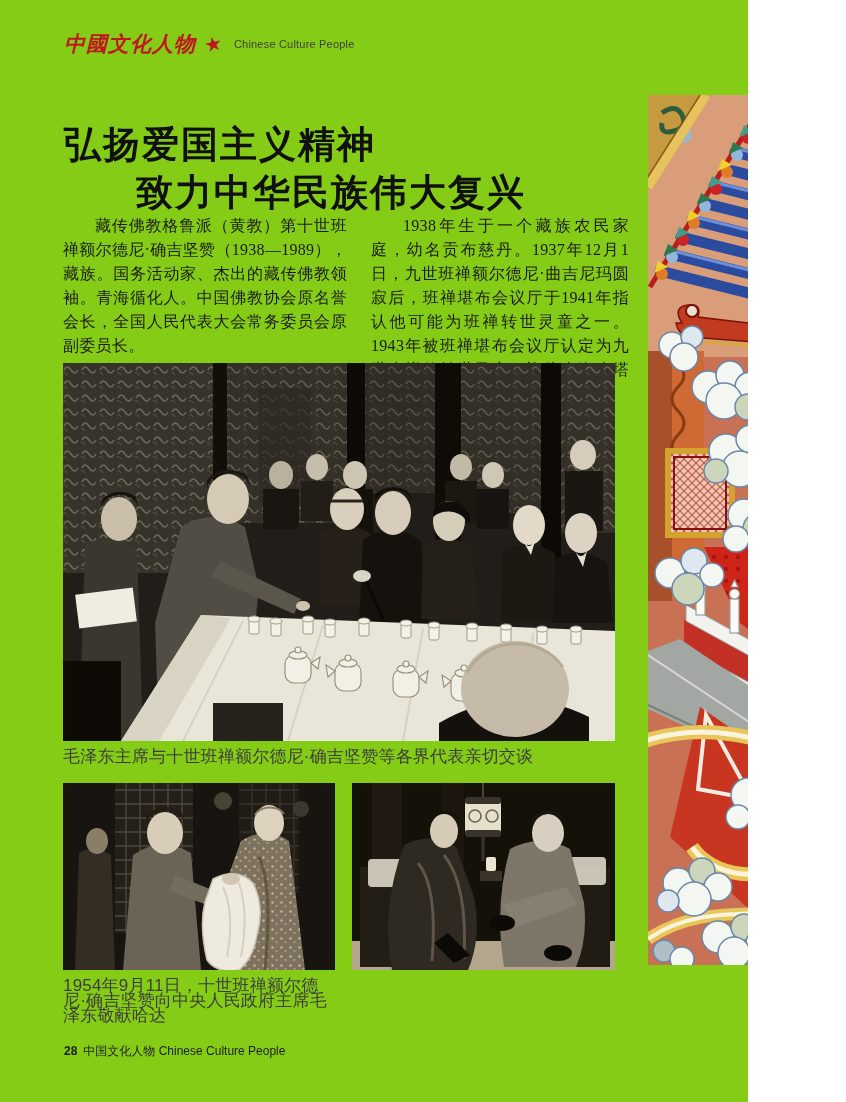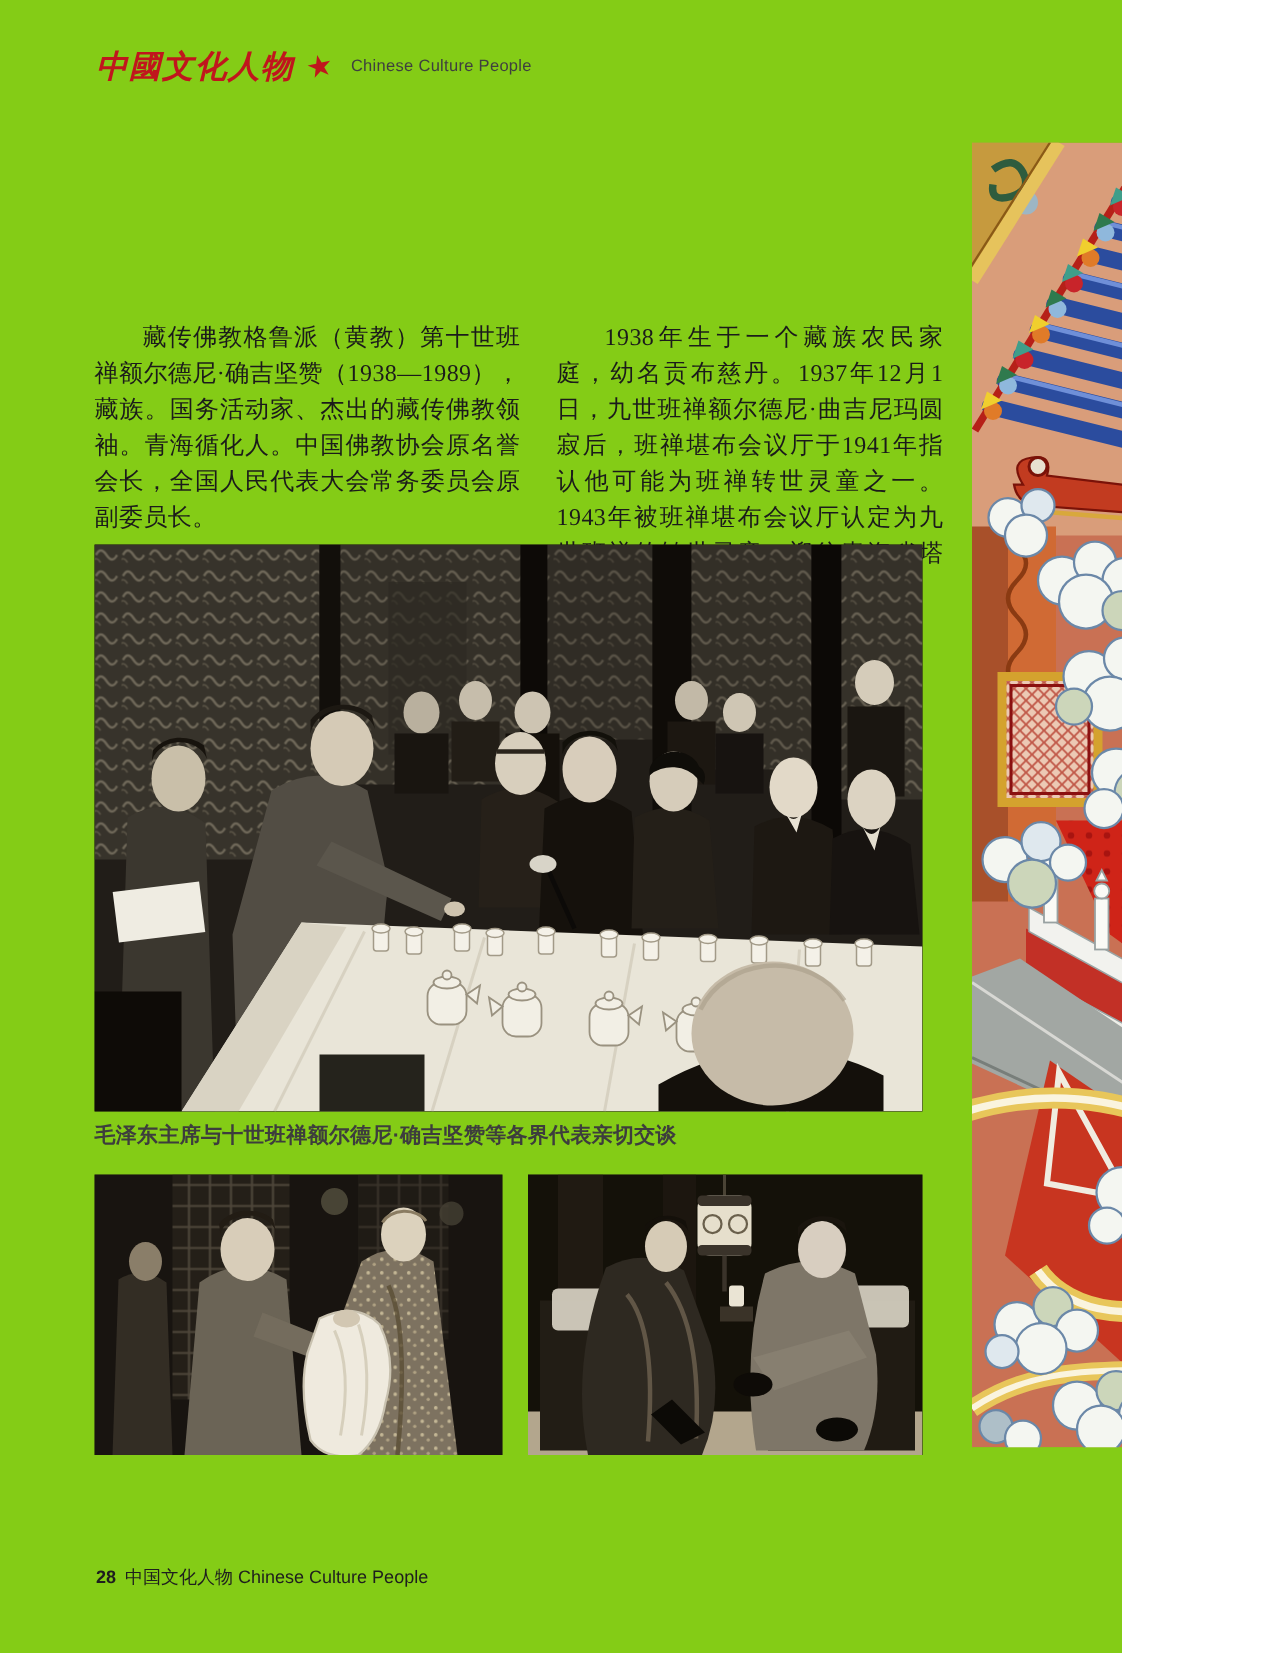--- a/index.html
+++ b/index.html
@@ -25,41 +25,45 @@
   .col-right{left:371px;width:258px;}
   
   figure{margin:0;padding:0;position:absolute;}
   .photo{display:block;width:100%;background:#1a1713;overflow:hidden;}
   .photo svg{display:block;width:100%;height:100%;}
   .fig-main{left:63px;top:363px;width:552px;}
   .fig-main .photo{height:378px;}
   .fig-s1{left:63px;top:783px;width:272px;}
   .fig-s2{left:352px;top:783px;width:263px;}
   .fig-s1 .photo,.fig-s2 .photo{height:187px;}
-  figcaption{font-family:"Liberation Sans","DejaVu Sans",sans-serif;font-size:14px;
-             line-height:15px;color:#3d3d3d;margin-top:8px;letter-spacing:0.2px;font-weight:bold;}
+  figcaption{font-family:"Liberation Sans","DejaVu Sans",sans-serif;font-size:17px;
+             line-height:15px;color:#3d3d3d;margin-top:8px;letter-spacing:0.2px;}
   
   .artwork{position:absolute;left:648px;top:95px;width:198px;height:870px;overflow:hidden;}
   .artwork svg{display:block;width:100%;height:100%;}
   
   .footer{position:absolute;left:64px;top:1043px;font-family:"Liberation Sans","DejaVu Sans",sans-serif;
           font-size:12px;color:#1e1e1e;text-align:center;}
   .footer .num{font-weight:bold;margin-right:6px;}
 </style>
 </head>
 <body>
 
 <div class="page">
 
   <div class="masthead">
     <span class="logo-zh">中國文化人物</span>
     <span class="logo-star">★</span>
     <span class="logo-en">Chinese Culture People</span>
   </div>
 
+  <h1 class="title">
+    <span class="l1">弘扬爱国主义精神</span>
+    <span class="l2">致力中华民族伟大复兴</span>
+  </h1>
 
   <div class="col col-left">
     <p>藏传佛教格鲁派（黄教）第十世班禅额尔德尼·确吉坚赞（1938—1989），藏族。国务活动家、杰出的藏传佛教领袖。青海循化人。中国佛教协会原名誉会长，全国人民代表大会常务委员会原副委员长。</p>
   </div>
   <div class="col col-right">
     <p>1938年生于一个藏族农民家庭，幼名贡布慈丹。1937年12月1日，九世班禅额尔德尼·曲吉尼玛圆寂后，班禅堪布会议厅于1941年指认他可能为班禅转世灵童之一。1943年被班禅堪布会议厅认定为九世班禅的转世灵童，迎往青海省塔尔寺供养，</p>
   </div>
 
   <figure class="fig-main">
     <div class="photo">
@@ -275,20 +279,21 @@
         <path d="M196 74 q14 30 6 113" stroke="#55492f" stroke-width="3" fill="none" opacity="0.7"></path>
         <ellipse cx="206" cy="40" rx="15" ry="18" fill="#dcd2bd"></ellipse>
         <path d="M192 32 a16 12 0 0 1 29 -1" stroke="#8a7c62" stroke-width="2" fill="none"></path>
 
         <path d="M150 96 q24 -12 40 4 q12 24 4 52 q-4 24 -18 35 q-22 4 -32 -10 q-8 -34 -2 -58 z" fill="#efeade" stroke="#c9c2b0" stroke-width="1.5"></path>
         <path d="M160 104 q12 26 4 70 M176 100 q10 30 2 74" stroke="#d6cfbc" stroke-width="2" fill="none"></path>
 
         <ellipse cx="168" cy="96" rx="9" ry="6" fill="#d2c7b2"></ellipse>
       </svg>
     </div>
+    <figcaption>1954年9月11日，十世班禅额尔德尼·确吉坚赞向中央人民政府主席毛泽东敬献哈达</figcaption>
   </figure>
 
   <figure class="fig-s2">
     <div class="photo">
       <svg viewBox="0 0 263 187" preserveAspectRatio="none">
         <rect width="263" height="187" fill="#141109"></rect>
         <rect x="20" y="0" width="30" height="120" fill="#201a12"></rect>
         <rect x="90" y="0" width="22" height="90" fill="#1c160f"></rect>
 
         <line x1="131" y1="0" x2="131" y2="14" stroke="#4a4335" stroke-width="2"></line>

